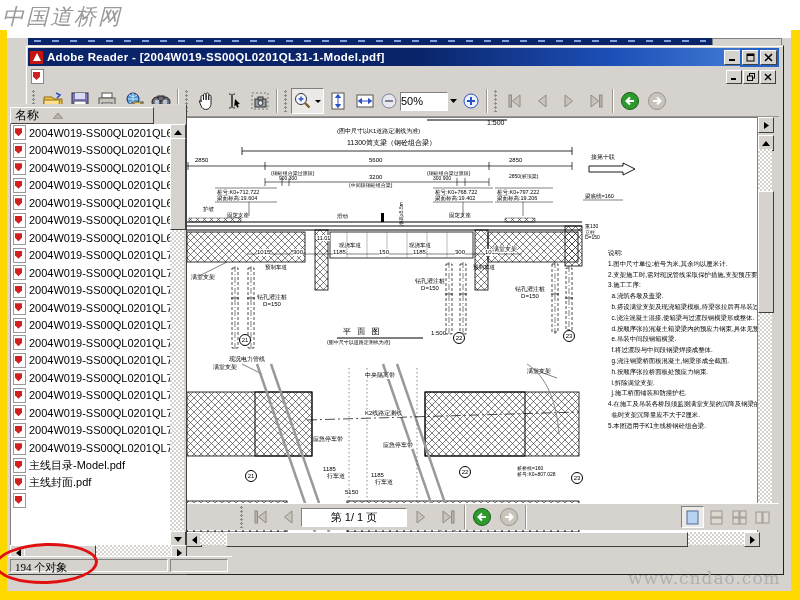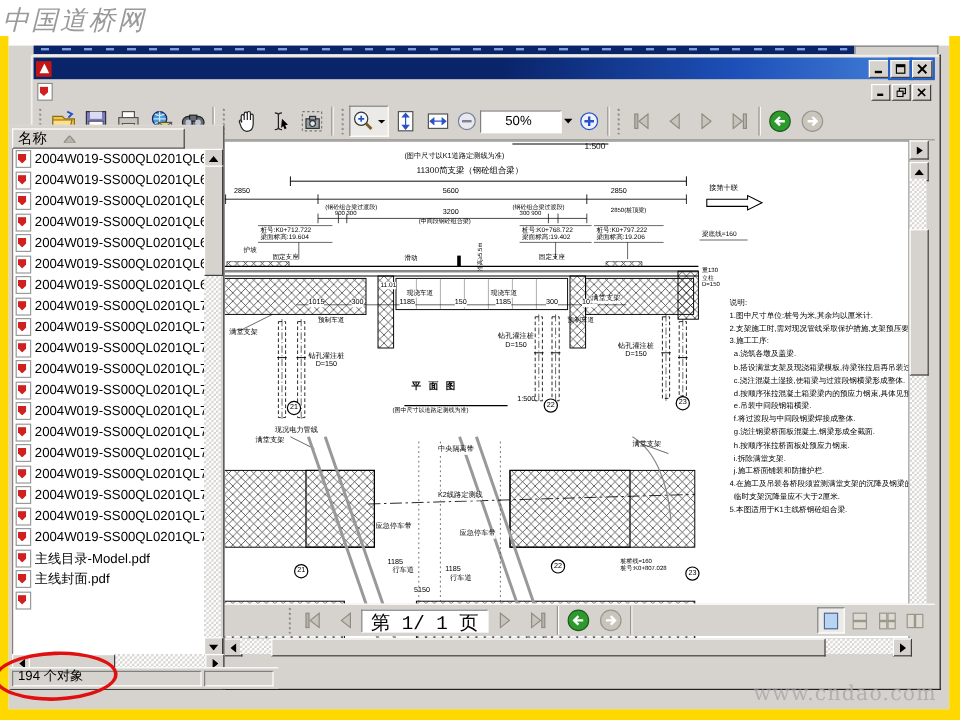--- a/index.html
+++ b/index.html
@@ -50,21 +50,21 @@
   .toolbar{left:2px;top:40px;width:751px;height:30px;background:#d6d3ce;border-bottom:1px solid #9a968f;
         display:flex;align-items:center;}
   .grip{width:4px;height:22px;margin:0 3px 0 4px;flex:none;
         background-image:radial-gradient(circle at 1.5px 1.5px,#8b8b8b 1px,transparent 1.2px);
         background-size:4px 4px;}
   .tbtn{width:27px;height:26px;display:flex;align-items:center;justify-content:center;flex:none;}
   .tbtn svg{display:block;}
   .tsep{width:1px;height:24px;background:#9a968f;margin:0 3px;box-shadow:1px 0 0 #fff;flex:none;}
   .pressed{border:1px solid;border-color:#808080 #fff #fff #808080;background:#eceae6;}
   .zoombox{width:46px;height:17px;background:#fff;border:1px solid;border-color:#808080 #fff #fff #808080;
-        font-size:11px;display:flex;align-items:center;padding-left:20px;flex:none;}
+        font-size:11px;display:flex;align-items:center;padding-left:0;flex:none;}
   .ddarr{width:11px;height:17px;display:flex;align-items:center;justify-content:center;flex:none;}
   
   .docpane{left:160px;top:71px;width:570px;height:414px;background:#fff;overflow:hidden;
         border:1px solid #808080;font-size:6px;color:#000;}
   .docpane .lbl{position:absolute;white-space:nowrap;line-height:1.1;}
   .docpane .c{text-align:center;}
   .circ{position:absolute;width:10px;height:10px;border:1px solid #000;border-radius:50%;
         font-size:6px;display:flex;align-items:center;justify-content:center;background:#fff;}
   .notes{position:absolute;left:421px;top:130px;width:150px;font-size:6.4px;line-height:10.8px;
         white-space:pre;overflow:hidden;}
@@ -72,59 +72,60 @@
   
   .sbtrack{background-color:#fff;background-image:
      linear-gradient(45deg,#d6d3ce 25%,transparent 25%,transparent 75%,#d6d3ce 75%),
      linear-gradient(45deg,#d6d3ce 25%,transparent 25%,transparent 75%,#d6d3ce 75%);
      background-size:4px 4px;background-position:0 0,2px 2px;}
   .sbtn{display:flex;align-items:center;justify-content:center;font-size:8px;color:#000;}
   
   .btoolbar{left:2px;top:457px;width:751px;height:26px;background:#d6d3ce;border-top:1px solid #fff;
         display:flex;align-items:center;position:absolute;}
   .pagebox{width:104px;height:17px;background:#fff;border:1px solid;border-color:#808080 #fff #fff #808080;
-        font-size:16px;display:flex;justify-content:center;flex:none;font-family:Liberation Mono, monospace;}
+        font-size:11px;display:flex;align-items:center;justify-content:center;flex:none;}
   .laybtn{width:21px;height:20px;display:flex;align-items:center;justify-content:center;flex:none;margin-left:2px;}
   
   .expl{left:8px;top:104px;width:177px;height:469px;background:#d6d3ce;
         border:1px solid;border-color:#dcd8d0 #404040 #404040 #dcd8d0;}
   .ehead{left:1px;top:2px;width:144px;height:17px;display:flex;align-items:center;
         font-size:12px;padding-left:4px;box-sizing:border-box;}
   .elist{left:1px;top:19px;width:160px;height:421px;background:#fff;overflow:hidden;
         border-left:1px solid #808080;box-sizing:border-box;}
   .erow{height:17.5px;display:flex;align-items:center;font-size:11px;white-space:nowrap;}
   .ficon{width:11px;height:13px;background:#fff;border:1px solid #999;margin:0 3px 0 2px;position:relative;flex:none;}
   .ficon:before{content:"";position:absolute;left:1px;top:2px;width:7px;height:8px;background:#d02020;
         clip-path:polygon(0 0,100% 0,100% 55%,50% 100%,0 55%);}
   .evscroll{left:161px;top:19px;width:15px;height:421px;}
   .ehscroll{left:1px;top:440px;width:175px;height:14px;}
   .estatus{left:8px;top:556px;width:224px;height:17px;background:#d6d3ce;display:flex;align-items:center;
         border-top:1px solid #fff;}
   .spane{height:13px;border:1px solid;border-color:#808080 #fff #fff #808080;
-        font-size:11px;display:flex;align-items:flex-end;padding-left:4px;box-sizing:border-box;}
+        font-size:11px;display:flex;align-items:flex-start;padding-left:4px;box-sizing:border-box;font-family:Liberation Serif, serif;}
   .redcircle{left:-5px;top:543px;width:97px;height:35px;border:3px solid #e01010;border-radius:50%;
         transform:rotate(-2deg);pointer-events:none;}
 </style>
 </head>
 <body>
 
 <div class="abs canvas"></div>
 <div class="abs yframe-l"></div>
 <div class="abs yframe-r"></div>
 <div class="abs yframe-b"></div>
 
 <div class="abs bgtitle">
     <i></i>
   </div>
 <div class="abs bgbtns"></div>
 
 <div class="abs rwin">
 
   <div class="abs tbar">
     <span class="aicon"></span>
+    <span class="ttl">Adobe Reader - [2004W019-SS00QL0201QL31-1-Model.pdf]</span>
     <span class="caps">
       <span class="capbtn raise">
         <svg width="9" height="9">
             <rect x="1" y="6" width="6" height="2" fill="#000"></rect>
           </svg>
         </span>
       <span class="capbtn raise hl">
         <svg width="9" height="9">
             <rect x="1" y="1" width="7" height="7" fill="none" stroke="#000"></rect>
             <rect x="1" y="1" width="7" height="2" fill="#000"></rect>
@@ -417,21 +418,21 @@
     <span class="lbl c" style="left:228px;top:160px;"><span>钻孔灌注桩</span><br><span>D=150</span></span>
     <span class="lbl c" style="left:328px;top:168px;"><span>钻孔灌注桩</span><br><span>D=150</span></span>
     <span class="lbl" style="left:398px;top:106px;font-size:5px;"><span>重130</span><br><span>立柱</span><br><span>D=150</span></span>
     <span class="lbl" style="left:4px;top:156px;">满堂支架</span>
     <span class="lbl" style="left:306px;top:128px;background:#fff;">满堂支架</span>
     <span class="lbl" style="left:26px;top:246px;">满堂支架</span>
     <span class="lbl" style="left:340px;top:250px;">满堂支架</span>
     <span class="circ" style="left:52px;top:216px;">21</span>
     <span class="circ" style="left:266px;top:214px;">22</span>
     <span class="circ" style="left:376px;top:212px;">23</span>
-    <span class="lbl" style="left:156px;top:200px;font-size:8px;font-weight:bold;letter-spacing:2px;">平 面 图</span>
+    <span class="lbl" style="left:156px;top:210px;font-size:8px;font-weight:normal;letter-spacing:2px;">平 面 图</span>
     <span class="lbl" style="left:244px;top:212px;font-size:6px;">1:500</span>
     <span class="lbl" style="left:140px;top:222px;font-size:5px;">(图中尺寸以道路定测线为准)</span>
     <span class="lbl" style="left:42px;top:238px;">现况电力管线</span>
     <span class="lbl" style="left:178px;top:254px;background:#fff;">中央隔离带</span>
     <span class="lbl" style="left:178px;top:292px;background:#fff;">K2线路定测线</span>
     <span class="lbl" style="left:126px;top:318px;background:#fff;">应急停车带</span>
     <span class="lbl" style="left:196px;top:324px;background:#fff;">应急停车带</span>
     <span class="lbl" style="left:136px;top:348px;">1185</span>
     <span class="lbl" style="left:140px;top:355px;">行车道</span>
     <span class="lbl" style="left:184px;top:354px;">1185</span>

